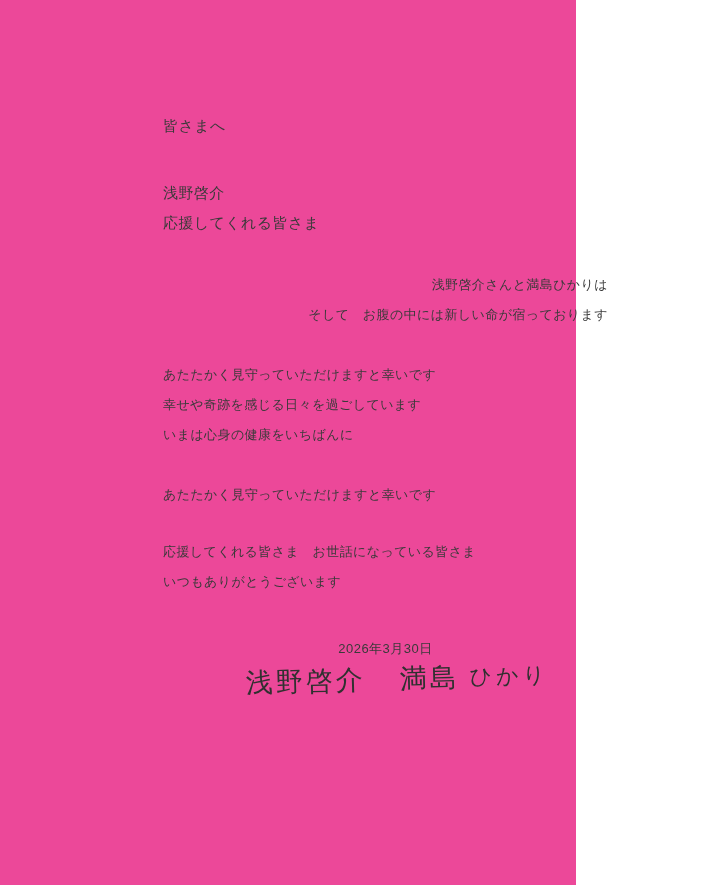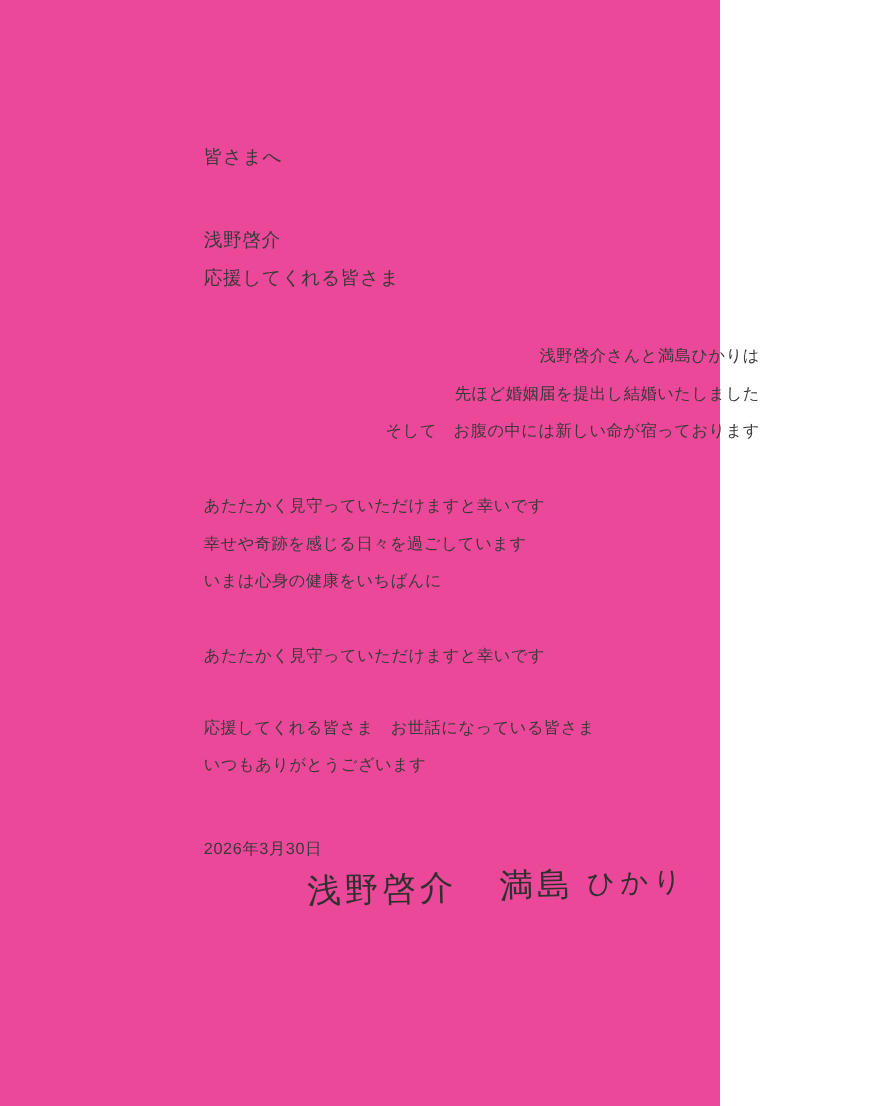--- a/index.html
+++ b/index.html
@@ -41,21 +41,21 @@
   .para-greeting    { margin-bottom: 32px; }
   .para-announce    { margin-bottom: 30px; text-align: right; }
   .para-gratitude   { margin-bottom: 30px; }
   .para-watch       { margin-bottom: 27px; }
   .para-thanks      { margin-bottom: 37px; }
   .date-line {
     margin: 0;
     font-size: 13px;
     line-height: 30px;
     letter-spacing: 0.5px;
-    text-align: left;
+    text-align: center;
     color: #3a3a3a;
   }
   .signature {
     margin-top: -8px;
     position: relative;
     left: 12px;
     text-align: center;
     line-height: 46px;
     white-space: nowrap;
     transform: rotate(-1.5deg);
@@ -87,21 +87,20 @@
 
     <p class="line sz-lg salutation">皆さまへ</p>
 
     <div class="para-greeting sz-lg">
       <p class="line">浅野啓介</p>
       <p class="line">応援してくれる皆さま</p>
     </div>
 
     <div class="para-announce">
       <p class="line">浅野啓介さんと満島ひかりは</p>
-      <p class="line">先ほど婚姻届を提出し結婚いたしました</p>
       <p class="line">そして　お腹の中には新しい命が宿っております</p>
     </div>
 
     <div class="para-gratitude">
       <p class="line">あたたかく見守っていただけますと幸いです</p>
       <p class="line">幸せや奇跡を感じる日々を過ごしています</p>
       <p class="line">いまは心身の健康をいちばんに</p>
     </div>
 
     <div class="para-watch">

